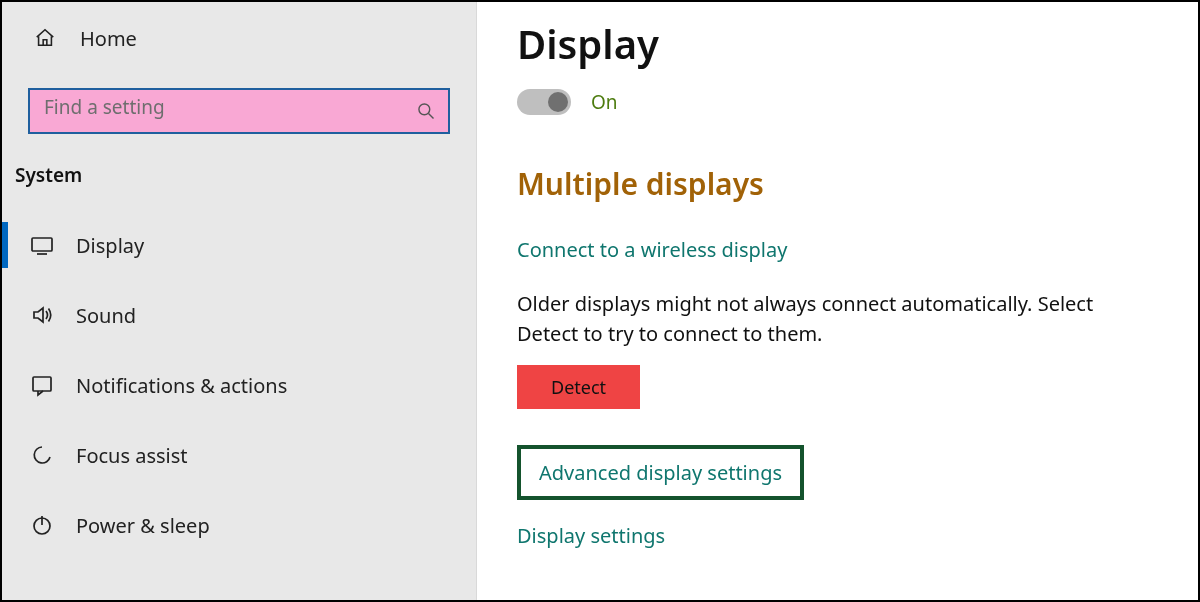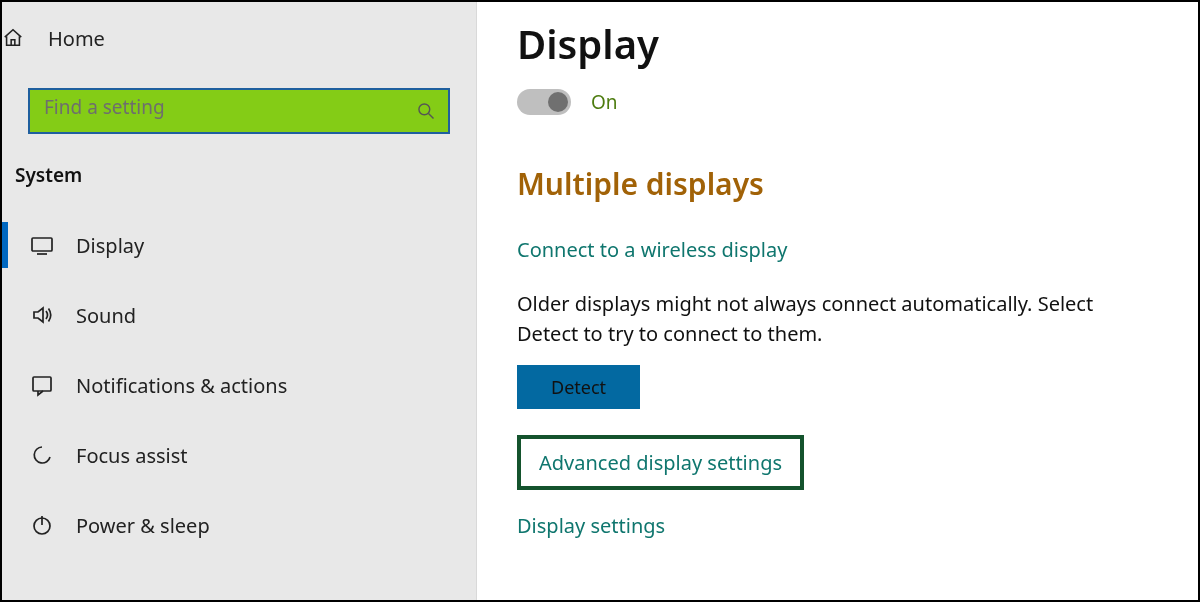--- a/index.html
+++ b/index.html
@@ -22,33 +22,34 @@
     height: 100%;
     background: #e8e8e8;
     border-right: 1px solid #d9d9d9;
     display: flex;
     flex-direction: column;
   }
   .home-row {
     display: flex;
     align-items: center;
     height: 60px;
+    padding-left: 32px;
     gap: 24px;
     margin-top: 6px;
   }
   .home-row .icon { width: 22px; height: 22px; }
   .home-row .label { font-size: 20px; color: #222; }
   .search-wrap {
     margin: 20px 26px 26px 26px;
   }
   .search-input {
     width: 100%;
     height: 46px;
     border: 2px solid #1f5f9e;
-    background: #84cc16;
+    background: #f9a8d4;
     font-size: 19px;
     color: #222;
     padding: 0 44px 8px 14px;
     outline: none;
   }
   .search-input::placeholder { color: #6e6e6e; }
   .search-wrap { position: relative; }
   .search-icon {
     position: absolute;
     right: 14px;
@@ -135,27 +136,27 @@
     display: inline-block;
   }
   .body-text {
     font-size: 20px;
     color: #111;
     line-height: 1.5;
     margin: 26px 0 16px 0;
     max-width: 660px;
   }
   .detect-btn {
-    background: #0369a1;
+    background: #ef4444;
     border: none;
     font-size: 18px;
     color: #111;
     padding: 10px 34px;
     cursor: pointer;
-    margin-bottom: 26px;
+    margin-bottom: 36px;
   }
   .highlight-box {
     border: 4px solid #14532d;
     display: inline-block;
     padding: 10px 18px;
     margin-bottom: 22px;
   }
   .highlight-box .link { font-size: 20px; }
   svg { display: block; }
 </style>

